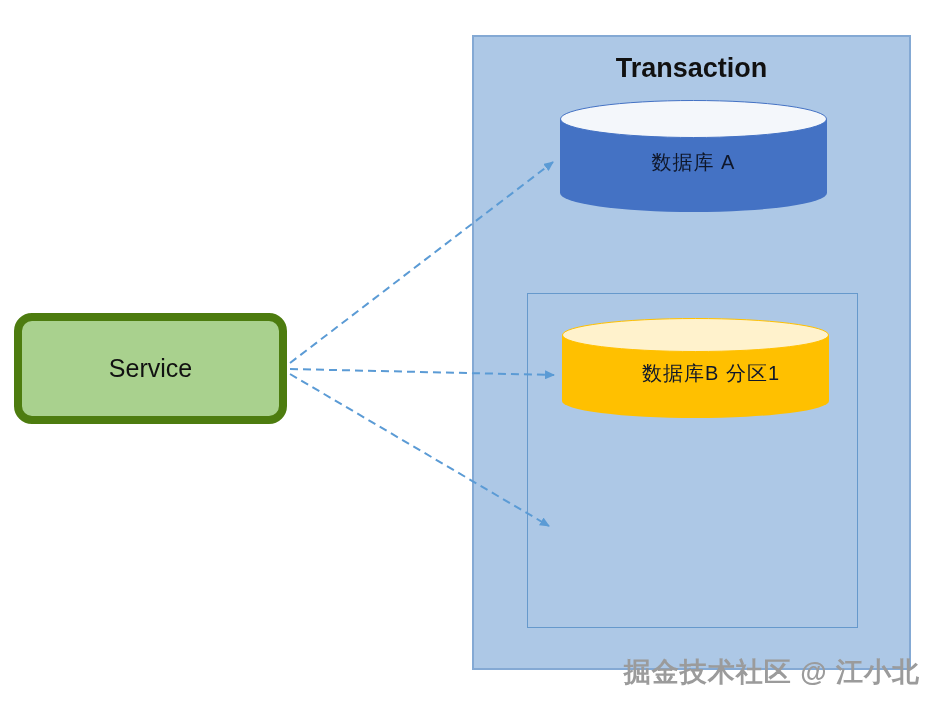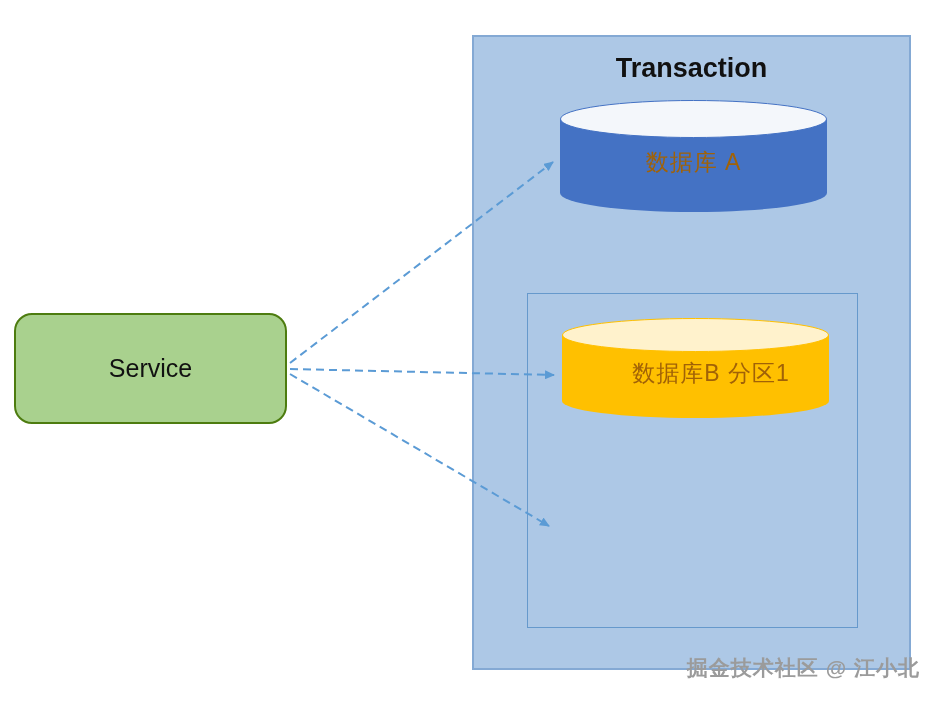--- a/index.html
+++ b/index.html
@@ -32,40 +32,40 @@
   .arrow-line {
     stroke: #5b9bd5; stroke-width: 2; fill: none; stroke-dasharray: 8 5;
   }
 
   
   .cylinder { position: absolute; }
   .cylinder svg { position: absolute; left: 0; top: 0; }
   .cyl-label {
     position: absolute; left: 0; right: 0;
     display: flex; align-items: center; justify-content: center;
-    color: #a16207; font-size: 23px; letter-spacing: 1px;
+    color: #0f172a; font-size: 20px; letter-spacing: 1px;
   }
   .db-a { left: 560px; top: 100px; width: 267px; height: 112px; }
   .db-a .cyl-label { top: 19px; height: 86px; }
   .db-b1 { left: 562px; top: 318px; width: 298px; height: 100px; }
   .db-b2 { left: 561px; top: 479px; width: 268px; height: 100px; }
   .db-b1 .cyl-label, .db-b2 .cyl-label { top: 17px; height: 76px; }
 
   
   .service-box {
     position: absolute; left: 14px; top: 313px; width: 273px; height: 111px;
-    background: #a9d18e; border: 2px solid #4d7c0f; border-radius: 18px;
+    background: #a9d18e; border: 8px solid #4d7c0f; border-radius: 18px;
     display: flex; align-items: center; justify-content: center;
     font-size: 25px; color: #111111;
   }
 
   
   .watermark {
     position: absolute; right: 21px; top: 654px;
-    font-size: 21px; font-weight: 600; color: #9b9b9b;
+    font-size: 27px; font-weight: 600; color: #9b9b9b;
     letter-spacing: 1px; white-space: nowrap;
   }
 </style>
 </head>
 <body>
 
 <div class="canvas">
 
   <div class="panel">
     <div class="panel-title">Transaction</div>

